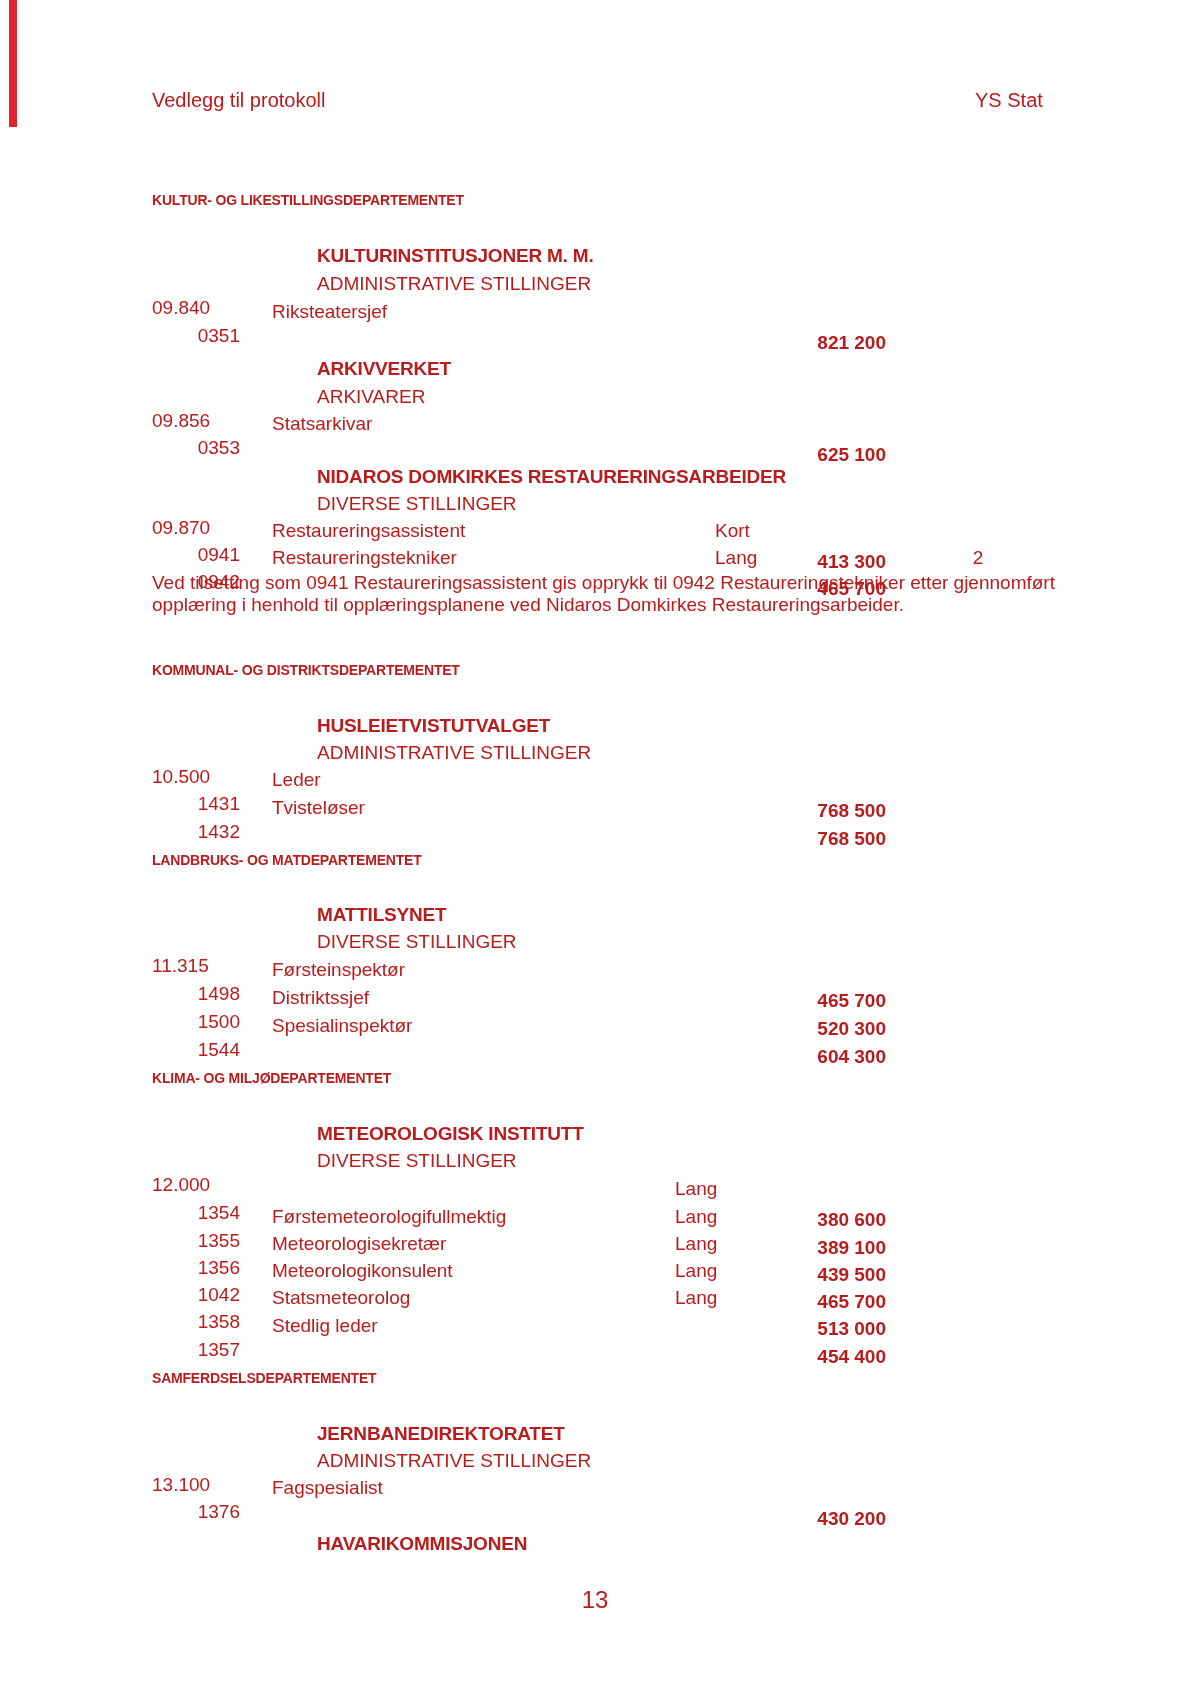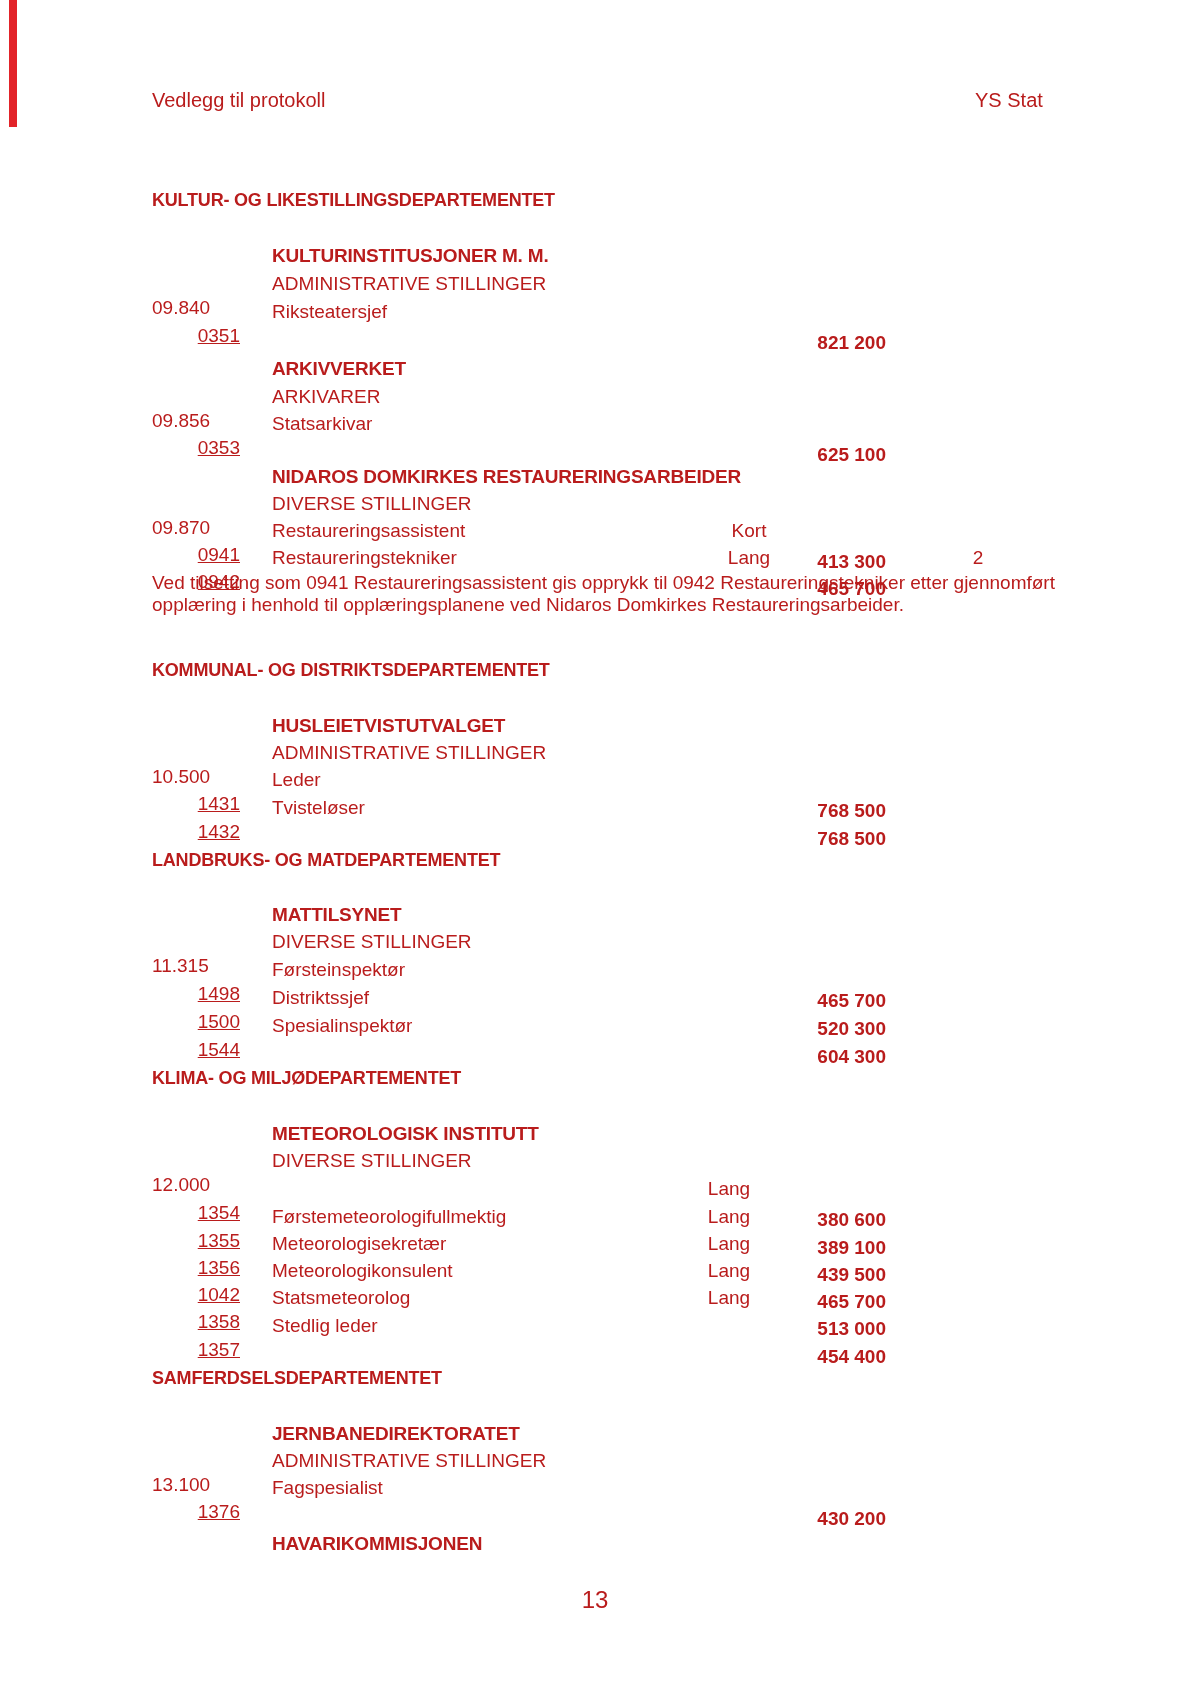--- a/index.html
+++ b/index.html
@@ -20,43 +20,43 @@
     width: 8px;
     height: 127px;
   }
   .abs { position: absolute; }
   .hdr { font-size: 20px; line-height: 24px; }
   .hdr-left  { left: 152px; top: 88px; }
   .hdr-right { left: 975px; top: 88px; }
   .dept {
     position: absolute;
     left: 152px;
-    font-size: 18px;
+    font-size: 14px;
     font-weight: bold;
     line-height: 24px;
     letter-spacing: -0.2px;
     white-space: nowrap;
   }
   .row {
     position: absolute;
     left: 152px;
     width: 918px;
     display: grid;
     grid-template-columns: 120px 403px 108px 103px 184px;
     font-size: 19px;
     line-height: 24px;
   }
   .row span { white-space: nowrap; }
   .g1  { grid-column: 1; margin-top: 24px; }
   .g2  { grid-column: 2; }
-  .g3  { grid-column: 3; text-align: center; }
+  .g3  { grid-column: 3; }
   .g4  { grid-column: 4; text-align: right; margin-top: 31px; }
   .g5  { grid-column: 5; text-align: center; }
-  .g2x { grid-column: 2 / 6; }
-  .code { text-align: right; padding-right: 32px; text-decoration: underline; }
+  .g2x { grid-column: 2 / 6; margin-left: 45px; }
+  .code { text-align: right; padding-right: 32px; }
   .bold { font-weight: bold; letter-spacing: -0.2px; }
   .salary { font-weight: bold; }
   .sp-right { padding-left: 40px; }
   .footnote {
     position: absolute;
     left: 152px;
     top: 572px;
     width: 912px;
     font-size: 19px;
     line-height: 22px;

